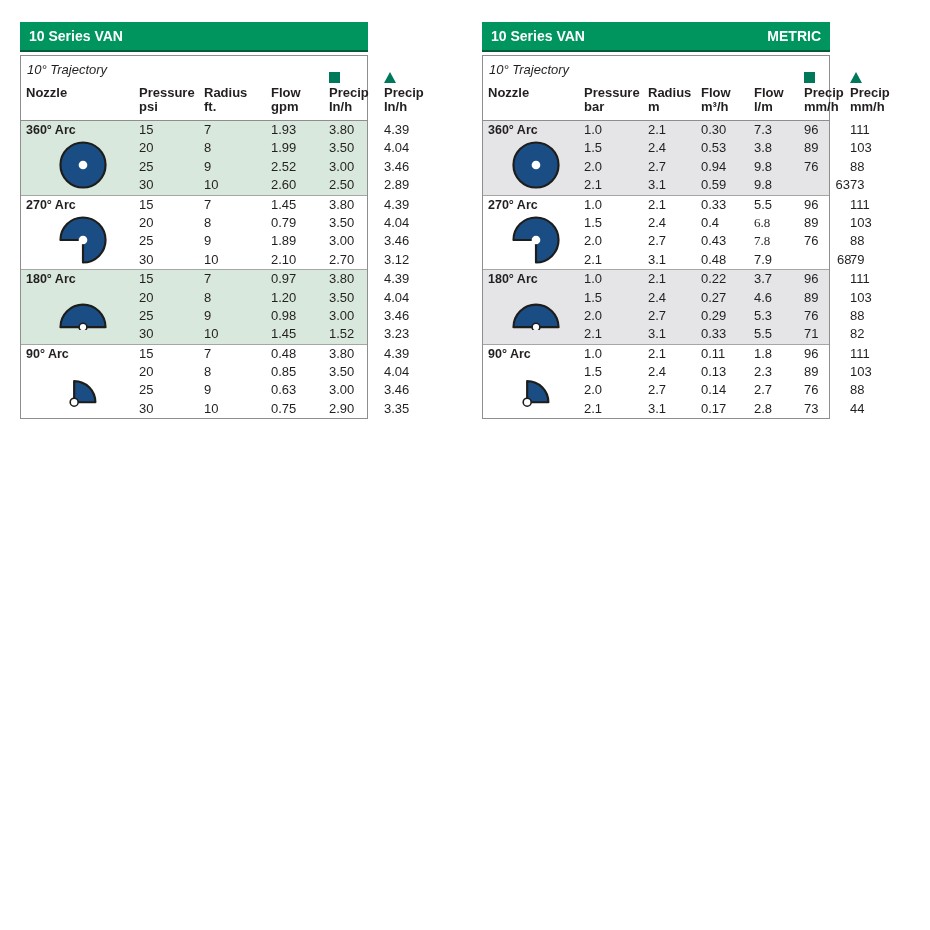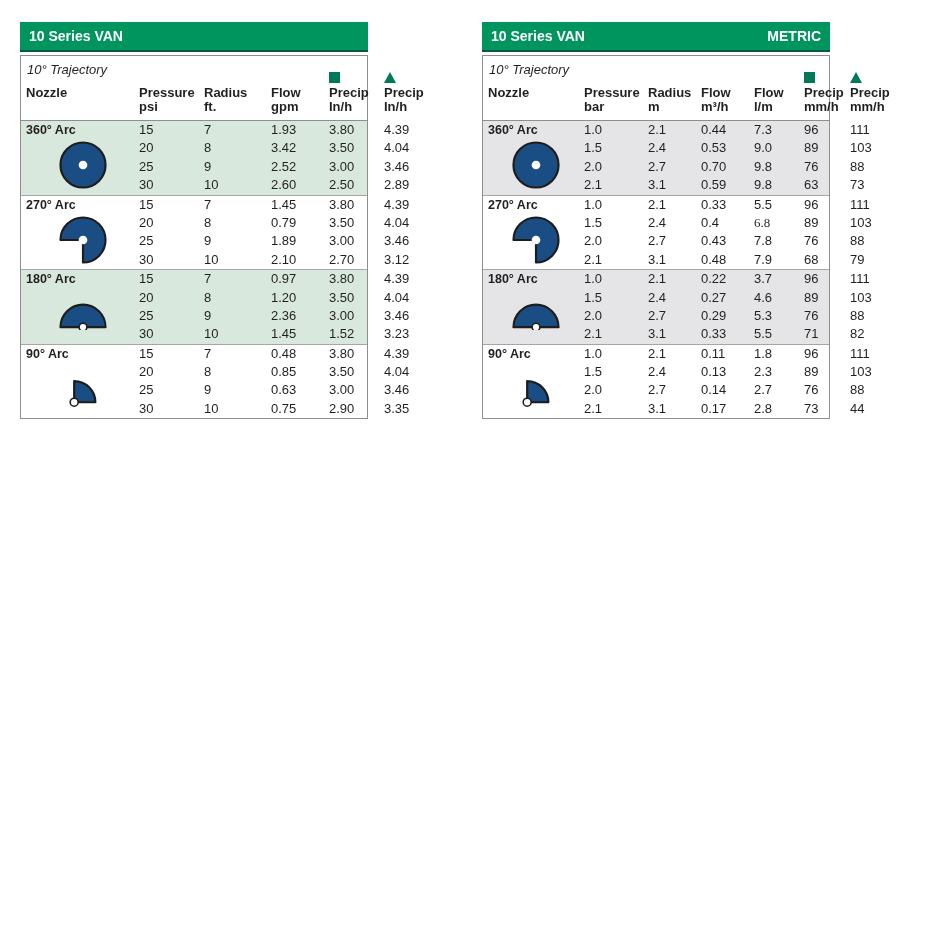--- a/index.html
+++ b/index.html
@@ -119,21 +119,21 @@
               </svg>
             </div>
           </div>
           <div class="cell" style="grid-area: 1 / 2;">15</div>
           <div class="cell" style="grid-area: 1 / 3;">7</div>
           <div class="cell" style="grid-area: 1 / 4;">1.93</div>
           <div class="cell" style="grid-area: 1 / 5;">3.80</div>
           <div class="cell" style="grid-area: 1 / 6;">4.39</div>
           <div class="cell" style="grid-area: 2 / 2;">20</div>
           <div class="cell" style="grid-area: 2 / 3;">8</div>
-          <div class="cell" style="grid-area: 2 / 4;">3.42</div>
+          <div class="cell" style="grid-area: 2 / 4;">1.99</div>
           <div class="cell" style="grid-area: 2 / 5;">3.50</div>
           <div class="cell" style="grid-area: 2 / 6;">4.04</div>
           <div class="cell" style="grid-area: 3 / 2;">25</div>
           <div class="cell" style="grid-area: 3 / 3;">9</div>
           <div class="cell" style="grid-area: 3 / 4;">2.52</div>
           <div class="cell" style="grid-area: 3 / 5;">3.00</div>
           <div class="cell" style="grid-area: 3 / 6;">3.46</div>
           <div class="cell" style="grid-area: 4 / 2;">30</div>
           <div class="cell" style="grid-area: 4 / 3;">10</div>
           <div class="cell" style="grid-area: 4 / 4;">2.60</div>
@@ -186,21 +186,21 @@
           <div class="cell" style="grid-area: 1 / 4;">0.97</div>
           <div class="cell" style="grid-area: 1 / 5;">3.80</div>
           <div class="cell" style="grid-area: 1 / 6;">4.39</div>
           <div class="cell" style="grid-area: 2 / 2;">20</div>
           <div class="cell" style="grid-area: 2 / 3;">8</div>
           <div class="cell" style="grid-area: 2 / 4;">1.20</div>
           <div class="cell" style="grid-area: 2 / 5;">3.50</div>
           <div class="cell" style="grid-area: 2 / 6;">4.04</div>
           <div class="cell" style="grid-area: 3 / 2;">25</div>
           <div class="cell" style="grid-area: 3 / 3;">9</div>
-          <div class="cell" style="grid-area: 3 / 4;">2.36</div>
+          <div class="cell" style="grid-area: 3 / 4;">0.98</div>
           <div class="cell" style="grid-area: 3 / 5;">3.00</div>
           <div class="cell" style="grid-area: 3 / 6;">3.46</div>
           <div class="cell" style="grid-area: 4 / 2;">30</div>
           <div class="cell" style="grid-area: 4 / 3;">10</div>
           <div class="cell" style="grid-area: 4 / 4;">1.45</div>
           <div class="cell" style="grid-area: 4 / 5;">1.52</div>
           <div class="cell" style="grid-area: 4 / 6;">3.23</div>
         </div>
         <div class="group">
           <div class="nozzle-cell">
@@ -293,41 +293,41 @@
             <div class="arc-label">360° Arc</div>
             <div class="arc-icon">
               <svg width="52" height="52" viewBox="0 0 60 60">
     <circle cx="30" cy="30" r="26" fill="#1b4d85" stroke="#1d1d1b" stroke-width="2.5"></circle>
     <circle cx="30" cy="30" r="5" fill="#fff"></circle>
               </svg>
             </div>
           </div>
           <div class="cell" style="grid-area: 1 / 2;">1.0</div>
           <div class="cell" style="grid-area: 1 / 3;">2.1</div>
-          <div class="cell" style="grid-area: 1 / 4;">0.44</div>
+          <div class="cell" style="grid-area: 1 / 4;">0.30</div>
           <div class="cell" style="grid-area: 1 / 5;">7.3</div>
           <div class="cell" style="grid-area: 1 / 6;">96</div>
           <div class="cell" style="grid-area: 1 / 7;">111</div>
           <div class="cell" style="grid-area: 2 / 2;">1.5</div>
           <div class="cell" style="grid-area: 2 / 3;">2.4</div>
           <div class="cell" style="grid-area: 2 / 4;">0.53</div>
-          <div class="cell" style="grid-area: 2 / 5;">9.0</div>
+          <div class="cell" style="grid-area: 2 / 5;">3.8</div>
           <div class="cell" style="grid-area: 2 / 6;">89</div>
           <div class="cell" style="grid-area: 2 / 7;">103</div>
           <div class="cell" style="grid-area: 3 / 2;">2.0</div>
           <div class="cell" style="grid-area: 3 / 3;">2.7</div>
-          <div class="cell" style="grid-area: 3 / 4;">0.70</div>
+          <div class="cell" style="grid-area: 3 / 4;">0.94</div>
           <div class="cell" style="grid-area: 3 / 5;">9.8</div>
           <div class="cell" style="grid-area: 3 / 6;">76</div>
           <div class="cell" style="grid-area: 3 / 7;">88</div>
           <div class="cell" style="grid-area: 4 / 2;">2.1</div>
           <div class="cell" style="grid-area: 4 / 3;">3.1</div>
           <div class="cell" style="grid-area: 4 / 4;">0.59</div>
           <div class="cell" style="grid-area: 4 / 5;">9.8</div>
-          <div class="cell" style="grid-area: 4 / 6;">63</div>
+          <div class="cell" style="grid-area: 4 / 6; text-align: right;">63</div>
           <div class="cell" style="grid-area: 4 / 7;">73</div>
         </div>
         <div class="group">
           <div class="nozzle-cell">
             <div class="arc-label">270° Arc</div>
             <div class="arc-icon">
               <svg width="52" height="52" viewBox="0 0 60 60">
     <path d="M30,30 L4,30 A26,26 0 1 1 30,56 Z" fill="#1b4d85" stroke="#1d1d1b" stroke-width="2.5" stroke-linejoin="round"></path>
     <circle cx="30" cy="30" r="5" fill="#fff"></circle>
               </svg>
@@ -341,28 +341,28 @@
           <div class="cell" style="grid-area: 1 / 7;">111</div>
           <div class="cell" style="grid-area: 2 / 2;">1.5</div>
           <div class="cell" style="grid-area: 2 / 3;">2.4</div>
           <div class="cell" style="grid-area: 2 / 4;">0.4</div>
           <div class="cell" style="grid-area: 2 / 5; font-family: Liberation Serif, serif;">6.8</div>
           <div class="cell" style="grid-area: 2 / 6;">89</div>
           <div class="cell" style="grid-area: 2 / 7;">103</div>
           <div class="cell" style="grid-area: 3 / 2;">2.0</div>
           <div class="cell" style="grid-area: 3 / 3;">2.7</div>
           <div class="cell" style="grid-area: 3 / 4;">0.43</div>
-          <div class="cell" style="grid-area: 3 / 5;">7.8</div>
+          <div class="cell" style="grid-area: 3 / 5; font-family: Liberation Serif, serif;">7.8</div>
           <div class="cell" style="grid-area: 3 / 6;">76</div>
           <div class="cell" style="grid-area: 3 / 7;">88</div>
           <div class="cell" style="grid-area: 4 / 2;">2.1</div>
           <div class="cell" style="grid-area: 4 / 3;">3.1</div>
           <div class="cell" style="grid-area: 4 / 4;">0.48</div>
           <div class="cell" style="grid-area: 4 / 5;">7.9</div>
-          <div class="cell" style="grid-area: 4 / 6;">68</div>
+          <div class="cell" style="grid-area: 4 / 6; margin-left: 33px;">68</div>
           <div class="cell" style="grid-area: 4 / 7;">79</div>
         </div>
         <div class="group shaded">
           <div class="nozzle-cell">
             <div class="arc-label">180° Arc</div>
             <div class="arc-icon">
               <svg width="52" height="30" viewBox="0 0 60 34">
     <path d="M4,31 A26,26 0 0 1 56,31 Z" fill="#1b4d85" stroke="#1d1d1b" stroke-width="2.5" stroke-linejoin="round"></path>
     <circle cx="30" cy="31" r="4.5" fill="#fff" stroke="#1d1d1b" stroke-width="1.8"></circle>
               </svg>

